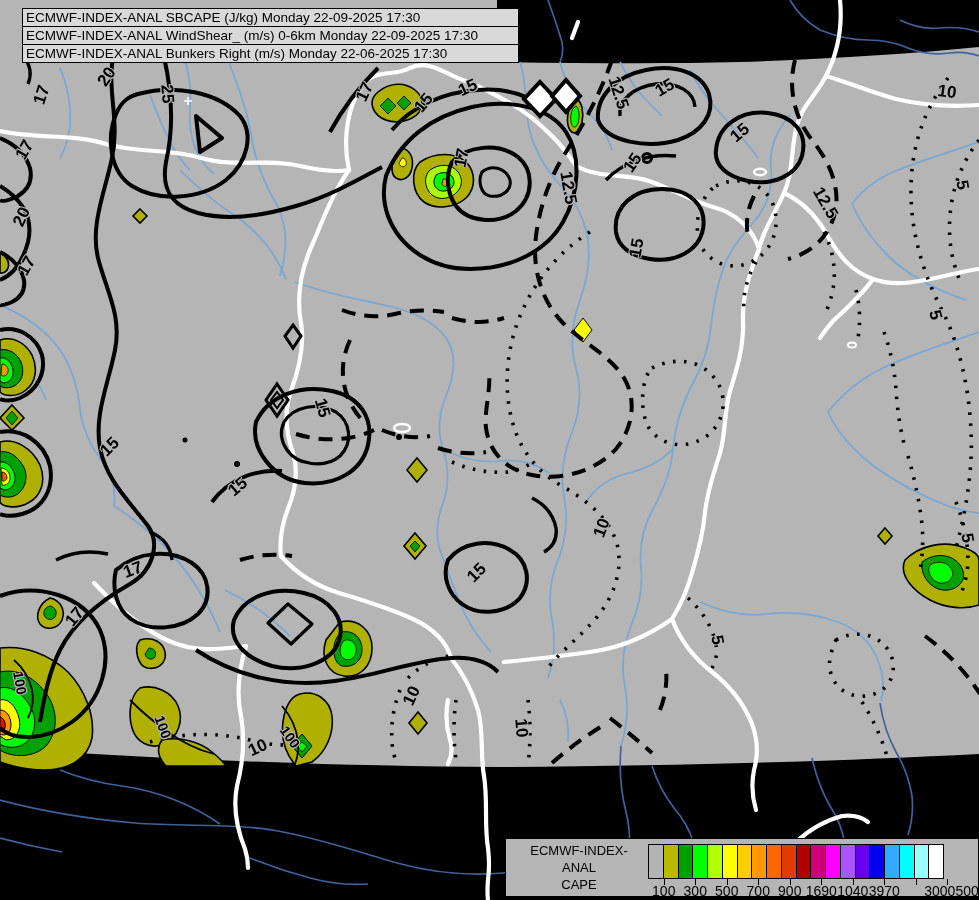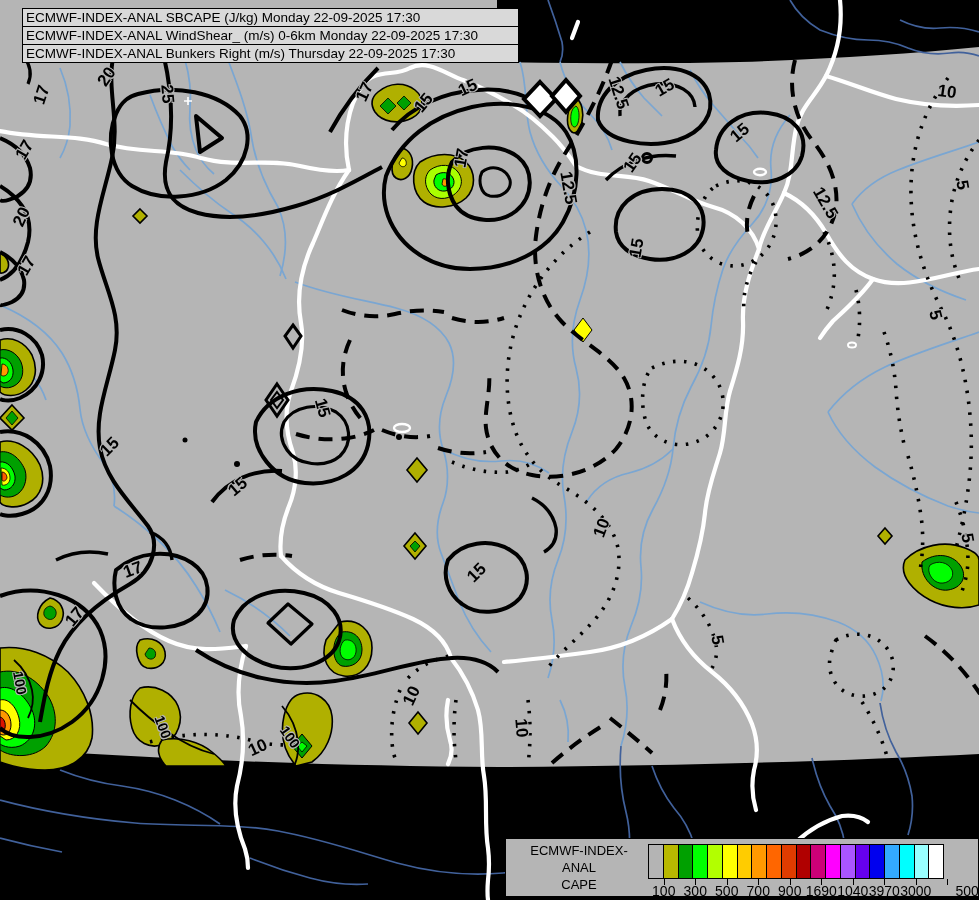--- a/index.html
+++ b/index.html
@@ -296,21 +296,21 @@
       <div class="lbl k-dotted" style="left: 521px; top: 728px; transform: translate(-50%, -50%) rotate(85deg);">10</div>
       <div class="lbl k-dotted" style="left: 258px; top: 748px; transform: translate(-50%, -50%) rotate(-25deg);">10</div>
       <div class="lbl k-cape" style="left: 20px; top: 683px; transform: translate(-50%, -50%) rotate(80deg);">100</div>
       <div class="lbl k-cape" style="left: 163px; top: 727px; transform: translate(-50%, -50%) rotate(70deg);">100</div>
       <div class="lbl k-cape" style="left: 290px; top: 737px; transform: translate(-50%, -50%) rotate(55deg);">100</div>
     </div>
 
   <div class="titles">
     <div class="title-box">ECMWF-INDEX-ANAL SBCAPE (J/kg) Monday 22-09-2025 17:30</div>
     <div class="title-box">ECMWF-INDEX-ANAL WindShear_ (m/s) 0-6km Monday 22-09-2025 17:30</div>
-    <div class="title-box">ECMWF-INDEX-ANAL Bunkers Right (m/s) Thursday 22-09-2025 17:30</div>
+    <div class="title-box">ECMWF-INDEX-ANAL Bunkers Right (m/s) Monday 22-06-2025 17:30</div>
   </div>
 
   <div class="legend">
     <div class="legend-text">
       <div>ECMWF-INDEX-ANAL</div>
       <div>CAPE</div>
       <div>J/kg</div>
     </div>
     <div id="swatch-row">
         <div style="background: rgb(180, 180, 180);"></div>
@@ -345,19 +345,19 @@
         <div class="tick-label" style="left: 252.25px;">700</div>
         <div class="tick" style="left: 283.75px;"></div>
         <div class="tick-label" style="left: 283.75px; text-align: center;">900</div>
         <div class="tick" style="left: 315.25px;"></div>
         <div class="tick-label" style="left: 315.25px;">1690</div>
         <div class="tick" style="left: 346.75px;"></div>
         <div class="tick-label" style="left: 346.75px;">1040</div>
         <div class="tick" style="left: 378.25px;"></div>
         <div class="tick-label" style="left: 378.25px;">3970</div>
         <div class="tick" style="left: 409.75px;"></div>
-        <div class="tick-label" style="left: 409.75px;">3000</div>
+        <div class="tick-label" style="left: 409.75px; padding-left: 48px;">3000</div>
         <div class="tick" style="left: 441.25px;"></div>
         <div class="tick-label" style="left: 465px; text-align: right;">5000</div>
       </div>
   </div>
 
 </div>
 
 </body></html>

